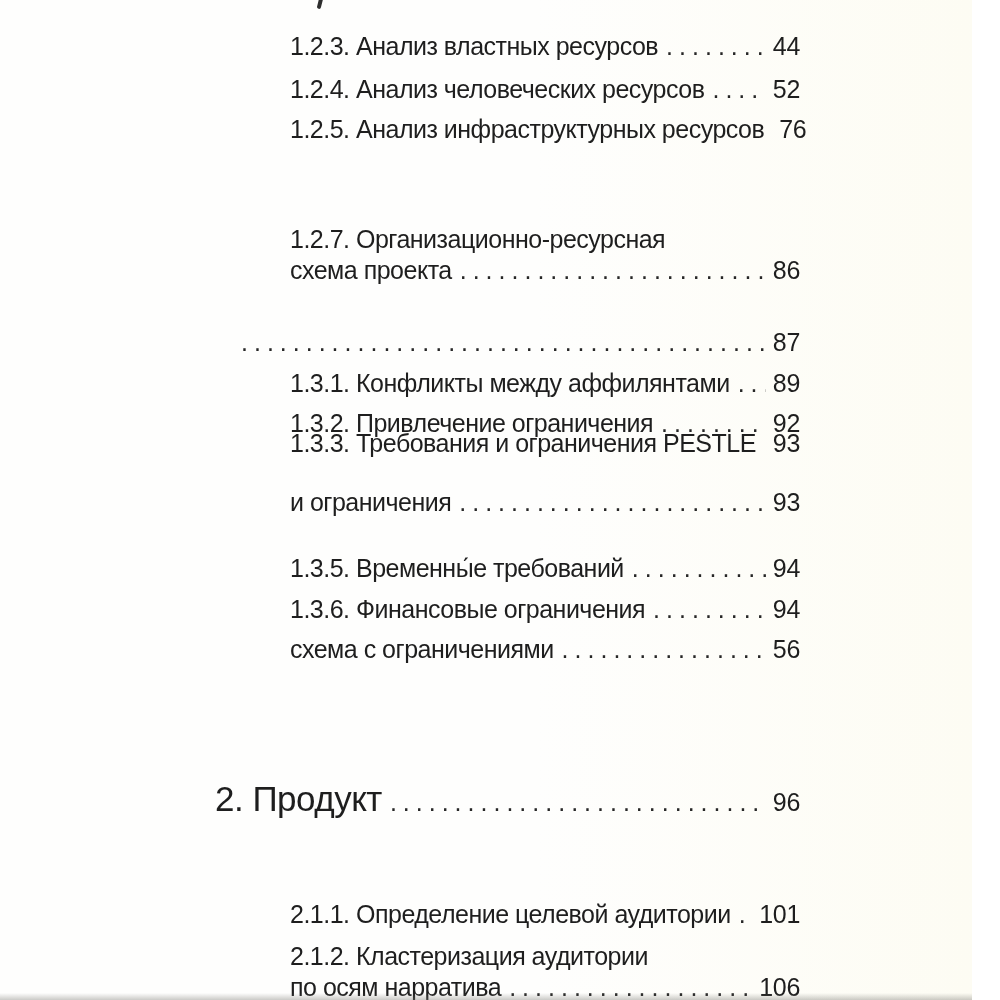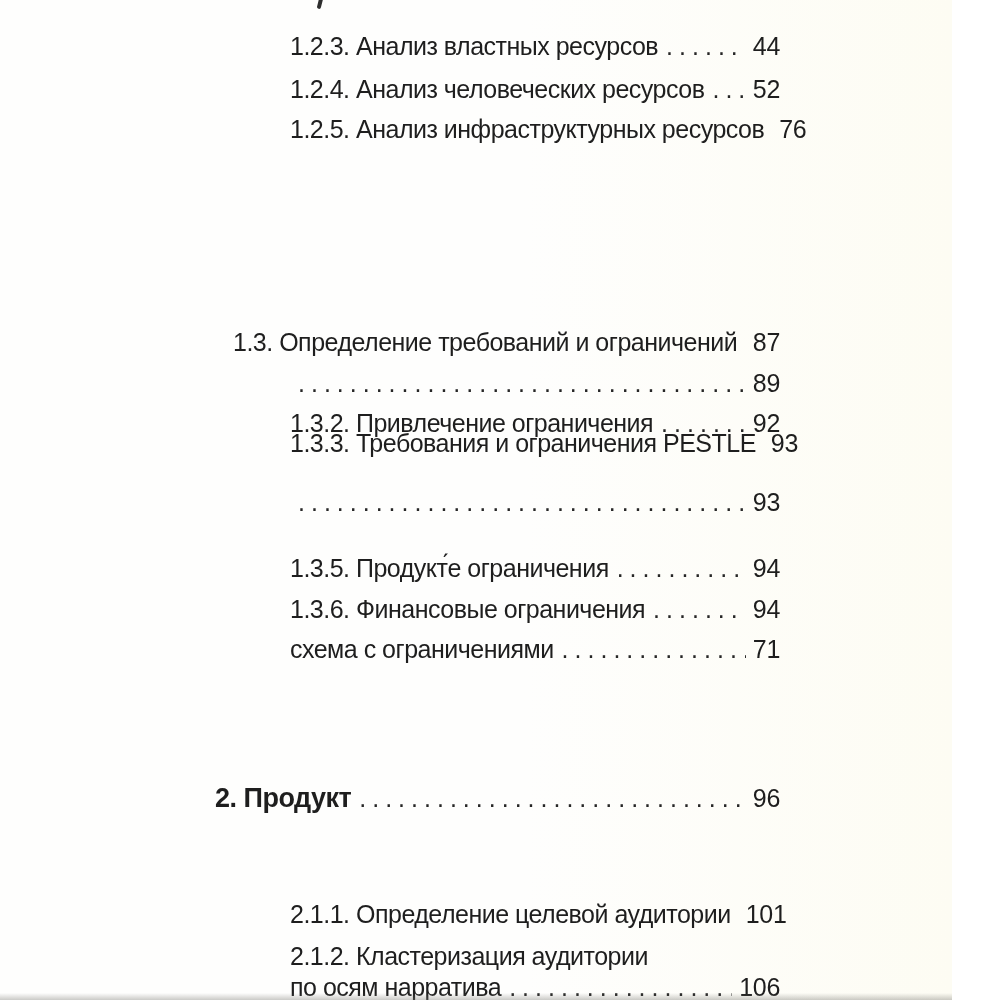--- a/index.html
+++ b/index.html
@@ -6,20 +6,21 @@
   body {
     width: 1000px; height: 1000px;
     font-family: "Liberation Sans", "DejaVu Sans", sans-serif;
   }
   .page {
     position: relative;
     width: 952px; height: 1000px;
     overflow: hidden;
     background: linear-gradient(90deg, #fefefd 0%, #fefefd 55%, #fdfcf3 100%);
     color: #1e1e1e;
+    padding-left: 20px;
   }
   .bottom-edge {
     position: absolute; left: 0; right: 0; bottom: 0; height: 7px;
     background: linear-gradient(to top, rgba(125,124,118,0.40), rgba(125,124,118,0));
   }
   .artifact-mark {
     position: absolute; left: 318px; top: -3px;
     width: 4px; height: 12px;
     background: #2e2e2e; border-radius: 2px;
     transform: rotate(14deg);
@@ -33,21 +34,21 @@
   }
   .lv-ch { left: 215px; }
   .lv-1  { left: 233px; }
   .lv-2  { left: 290px; }
   .ln {
     display: flex;
     align-items: baseline;
     white-space: nowrap;
   }
   .txt { flex: 0 0 auto; letter-spacing: -0.5px; }
-  .chapter .txt { font-weight: 700; font-size: 27px; }
+  .chapter .txt { font-weight: 400; font-size: 35px; }
   .dots {
     flex: 1 1 auto;
     overflow: hidden;
     margin: 0 7px 0 8px;
     color: #262626;
   }
   .dots::after {
     content: "...............................................................";
     letter-spacing: 6px;
   }
@@ -78,31 +79,41 @@
 
   <div class="entry lv-2" style="top:114px">
     <div class="ln">
       <span class="txt">1.2.5. Анализ инфраструктурных ресурсов</span>
       <span class="dots"></span>
       <span class="pg">76</span>
     </div>
   </div>
 
 
+  <div class="entry lv-2" style="top:224px">
+    <div class="ln">
+      <span class="txt">1.2.7. Организационно-ресурсная</span>
+    </div>
+    <div class="ln">
+      <span class="txt">схема проекта</span>
+      <span class="dots"></span>
+      <span class="pg">86</span>
+    </div>
+  </div>
 
   <div class="entry lv-1" style="top:327px">
     <div class="ln">
-      <span class="txt">1.3. Определение требований и ограничений</span>
       <span class="dots"></span>
       <span class="pg">87</span>
     </div>
   </div>
 
   <div class="entry lv-2" style="top:368px">
     <div class="ln">
+      <span class="txt">1.3.1. Конфликты между аффилянтами</span>
       <span class="dots"></span>
       <span class="pg">89</span>
     </div>
   </div>
 
   <div class="entry lv-2" style="top:408px">
     <div class="ln">
       <span class="txt">1.3.2. Привлечение ограничения</span>
       <span class="dots"></span>
       <span class="pg">92</span>
@@ -112,46 +123,47 @@
   <div class="entry lv-2" style="top:428px">
     <div class="ln">
       <span class="txt">1.3.3. Требования и ограничения PESTLE</span>
       <span class="dots"></span>
       <span class="pg">93</span>
     </div>
   </div>
 
   <div class="entry lv-2" style="top:487px">
     <div class="ln">
+      <span class="txt">и ограничения</span>
       <span class="dots"></span>
       <span class="pg">93</span>
     </div>
   </div>
 
   <div class="entry lv-2" style="top:553px">
     <div class="ln">
-      <span class="txt">1.3.5. Продукт́е ограничения</span>
+      <span class="txt">1.3.5. Временны́е требований</span>
       <span class="dots"></span>
       <span class="pg">94</span>
     </div>
   </div>
 
   <div class="entry lv-2" style="top:594px">
     <div class="ln">
       <span class="txt">1.3.6. Финансовые ограничения</span>
       <span class="dots"></span>
       <span class="pg">94</span>
     </div>
   </div>
 
   <div class="entry lv-2" style="top:634px">
     <div class="ln">
       <span class="txt">схема с ограничениями</span>
       <span class="dots"></span>
-      <span class="pg">71</span>
+      <span class="pg">56</span>
     </div>
   </div>
 
   <div class="entry lv-ch chapter" style="top:783px">
     <div class="ln">
       <span class="txt">2. Продукт</span>
       <span class="dots"></span>
       <span class="pg">96</span>
     </div>
   </div>

